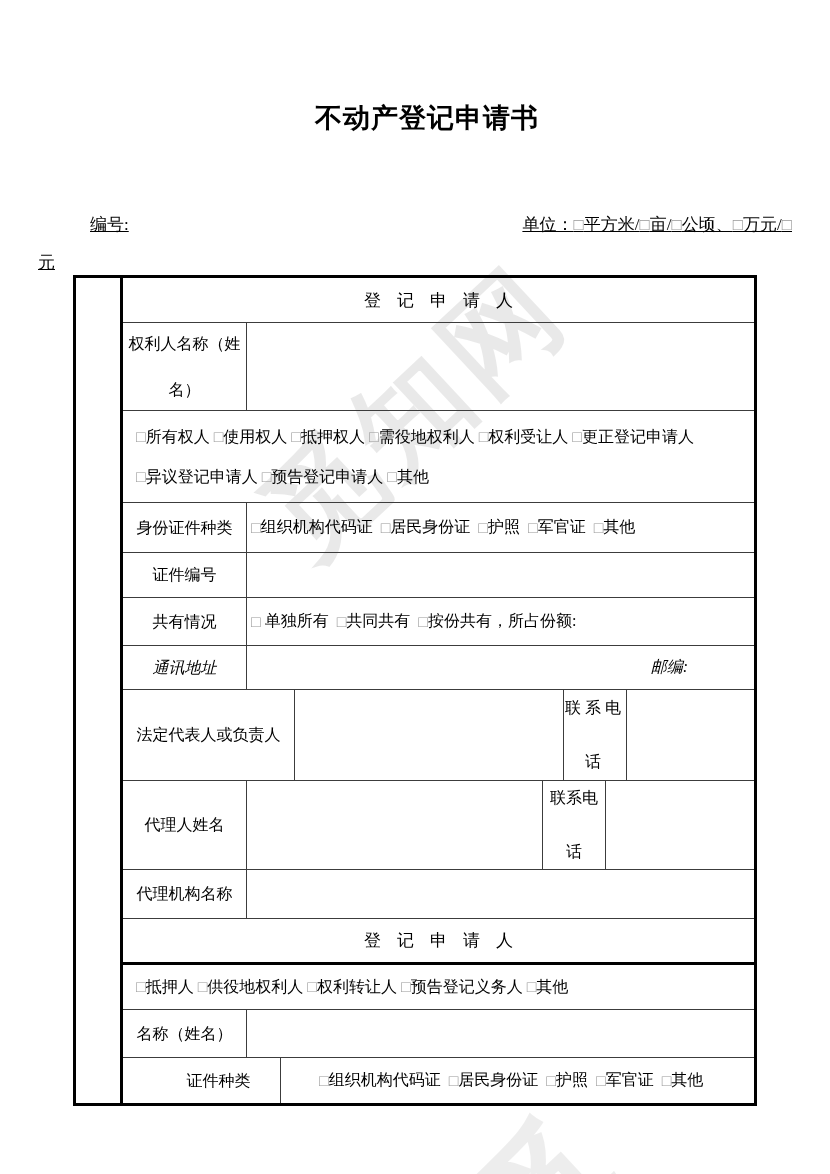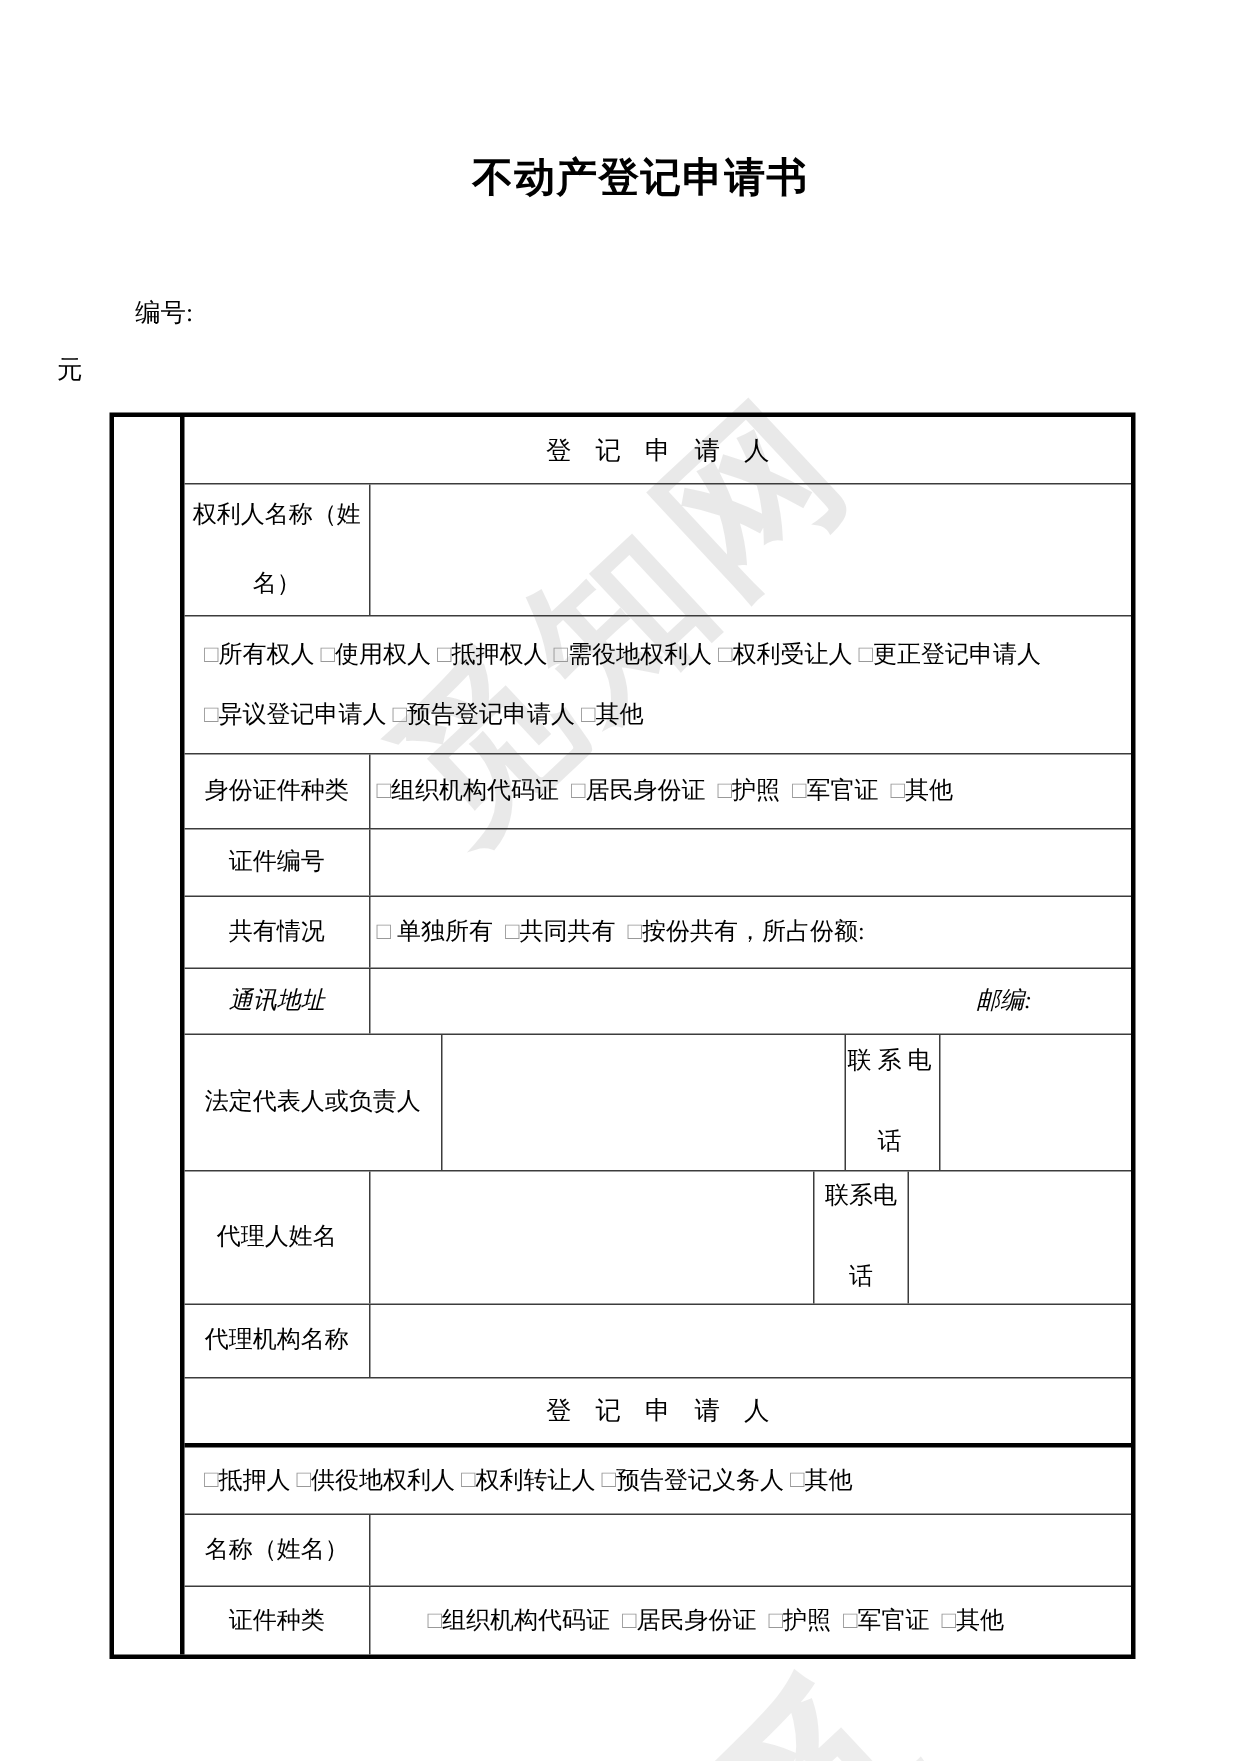--- a/index.html
+++ b/index.html
@@ -35,22 +35,22 @@
   }
   
   .title{
     position:absolute;left:0;top:88px;width:100%;
     margin:12px;text-align:center;
     font-size:27px;font-weight:bold;letter-spacing:1px;
     z-index:2;
   }
   
   .meta{
-    position:absolute;left:38px;top:197px;width:754px;
-    font-size:17px;z-index:2;
+    position:absolute;left:38px;top:213px;width:754px;
+    font-size:17px;z-index:2;text-decoration:underline;
   }
   .meta-row{display:flex;justify-content:space-between;align-items:baseline;}
   .meta-no{margin-left:52px;}
   .meta-unit{white-space:nowrap;}
   .meta-wrap{margin-top:15px;}
   
   .form-table{
     position:absolute;left:73px;top:275px;width:684px;
     border:3px solid #000;
     box-sizing:border-box;
@@ -58,21 +58,21 @@
     z-index:1;
     background:transparent;
   }
   .side{
     width:47px;
     border-right:3px solid #000;
     box-sizing:border-box;
   }
   .main{flex:1;display:flex;flex-direction:column;}
   .row{display:flex;box-sizing:border-box;border-bottom:1px solid #3c3c3c;}
-  .row.last{border-bottom:none;}
+  .row.last{border-bottom:none;padding-left:34px;}
   .row.thickb{border-bottom:3px solid #000;}
   .cell{
     box-sizing:border-box;
     border-right:1px solid #3c3c3c;
     display:flex;align-items:center;
   }
   .cell.end{border-right:none;}
   .fill{flex:1;}
   .label{
     width:124px;
@@ -115,20 +115,21 @@
 <div class="page">
 
   <div class="wm wm1">觅知网</div>
   <div class="wm wm2">觅</div>
 
   <h1 class="title">不动产登记申请书</h1>
 
   <div class="meta">
     <div class="meta-row">
       <span class="meta-no">编号:</span>
+      <span class="meta-unit boxed">单位：<span class="cbx">□</span>平方米/<span class="cbx">□</span>亩/<span class="cbx">□</span>公顷、<span class="cbx">□</span>万元/<span class="cbx">□</span></span>
     </div>
     <div class="meta-wrap">元</div>
   </div>
 
   <div class="form-table">
     <div class="side"></div>
     <div class="main">
 
       <div class="row h45">
         <div class="cell hdr end">登记申请人</div>

